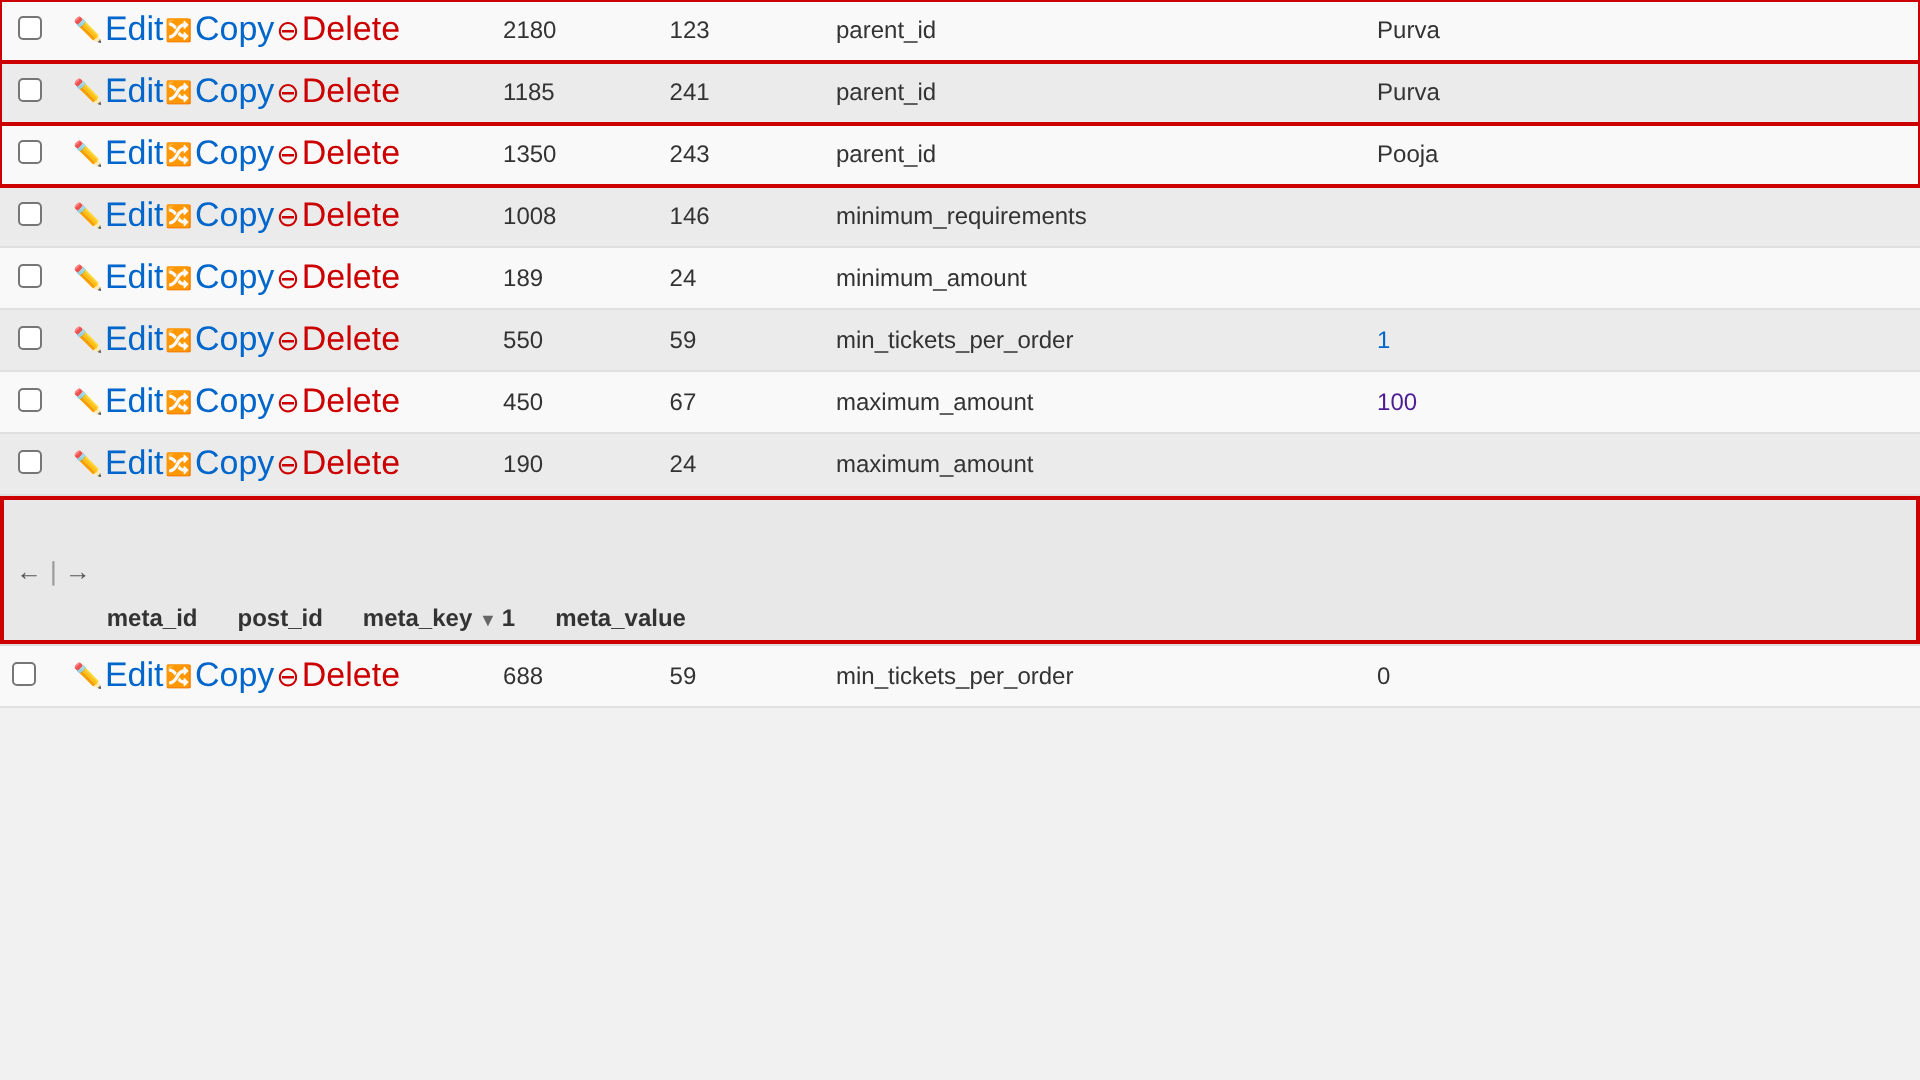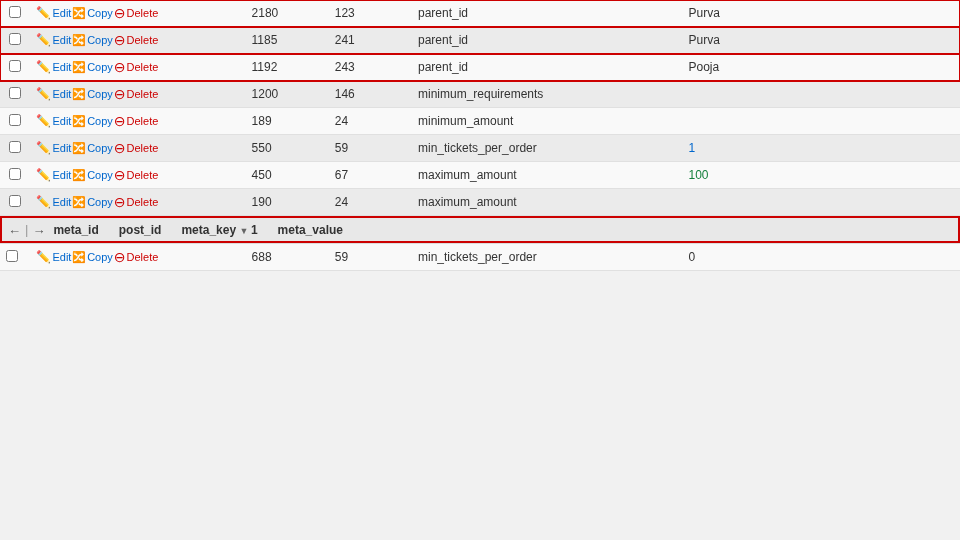--- a/index.html
+++ b/index.html
@@ -29,21 +29,21 @@
       background: #ebebeb;
     }
     td {
       padding: 5px 6px;
       vertical-align: middle;
       font-size: 12px;
     }
     .action-link {
       color: #0066cc;
       text-decoration: none;
-      font-size: 11px;
+      font-size: 17px;
       cursor: pointer;
     }
     .pencil-icon {
       font-size: 12px;
     }
     .copy-icon-img {
       font-size: 11px;
     }
     .delete-icon {
       color: #cc0000;
@@ -64,20 +64,21 @@
     }
     .nav-separator {
       color: #999;
       font-size: 13px;
     }
     .header-label {
       font-weight: bold;
       color: #333;
       font-size: 12px;
       padding: 0 12px 0 4px;
+      margin-top: 48px;
     }
     .sort-icon {
       font-size: 9px;
       color: #666;
     }
     .actions-wrapper {
       display: flex;
       align-items: center;
       gap: 1px;
       flex-wrap: nowrap;
@@ -136,38 +137,38 @@
           <td>
     <div class="actions-wrapper">
       <span class="pencil-icon">✏️</span>
       <a class="action-link">Edit</a>
       <span class="copy-icon-img">🔀</span>
       <a class="action-link">Copy</a>
       <span class="delete-icon">⊖</span>
       <a class="action-link" style="color:#cc0000;">Delete</a>
     </div>
   </td>
-          <td>1192</td>
+          <td>1350</td>
           <td>243</td>
           <td>parent_id</td>
           <td>Pooja</td>
         </tr>
         <tr style="background: rgb(235, 235, 235);">
           <td style="text-align: center;"><input type="checkbox" style="width: 12px; height: 12px;"></td>
           <td>
     <div class="actions-wrapper">
       <span class="pencil-icon">✏️</span>
       <a class="action-link">Edit</a>
       <span class="copy-icon-img">🔀</span>
       <a class="action-link">Copy</a>
       <span class="delete-icon">⊖</span>
       <a class="action-link" style="color:#cc0000;">Delete</a>
     </div>
   </td>
-          <td>1200</td>
+          <td>1008</td>
           <td>146</td>
           <td>minimum_requirements</td>
           <td></td>
         </tr>
         <tr style="background: rgb(249, 249, 249);">
           <td style="text-align: center;"><input type="checkbox" style="width: 12px; height: 12px;"></td>
           <td>
     <div class="actions-wrapper">
       <span class="pencil-icon">✏️</span>
       <a class="action-link">Edit</a>
@@ -207,21 +208,21 @@
       <a class="action-link">Edit</a>
       <span class="copy-icon-img">🔀</span>
       <a class="action-link">Copy</a>
       <span class="delete-icon">⊖</span>
       <a class="action-link" style="color:#cc0000;">Delete</a>
     </div>
   </td>
           <td>450</td>
           <td>67</td>
           <td>maximum_amount</td>
-          <td style="color: #15803d;">100</td>
+          <td style="color: #4c1d95;">100</td>
         </tr>
         <tr style="background: rgb(235, 235, 235);">
           <td style="text-align: center;"><input type="checkbox" style="width: 12px; height: 12px;"></td>
           <td>
     <div class="actions-wrapper">
       <span class="pencil-icon">✏️</span>
       <a class="action-link">Edit</a>
       <span class="copy-icon-img">🔀</span>
       <a class="action-link">Copy</a>
       <span class="delete-icon">⊖</span>

